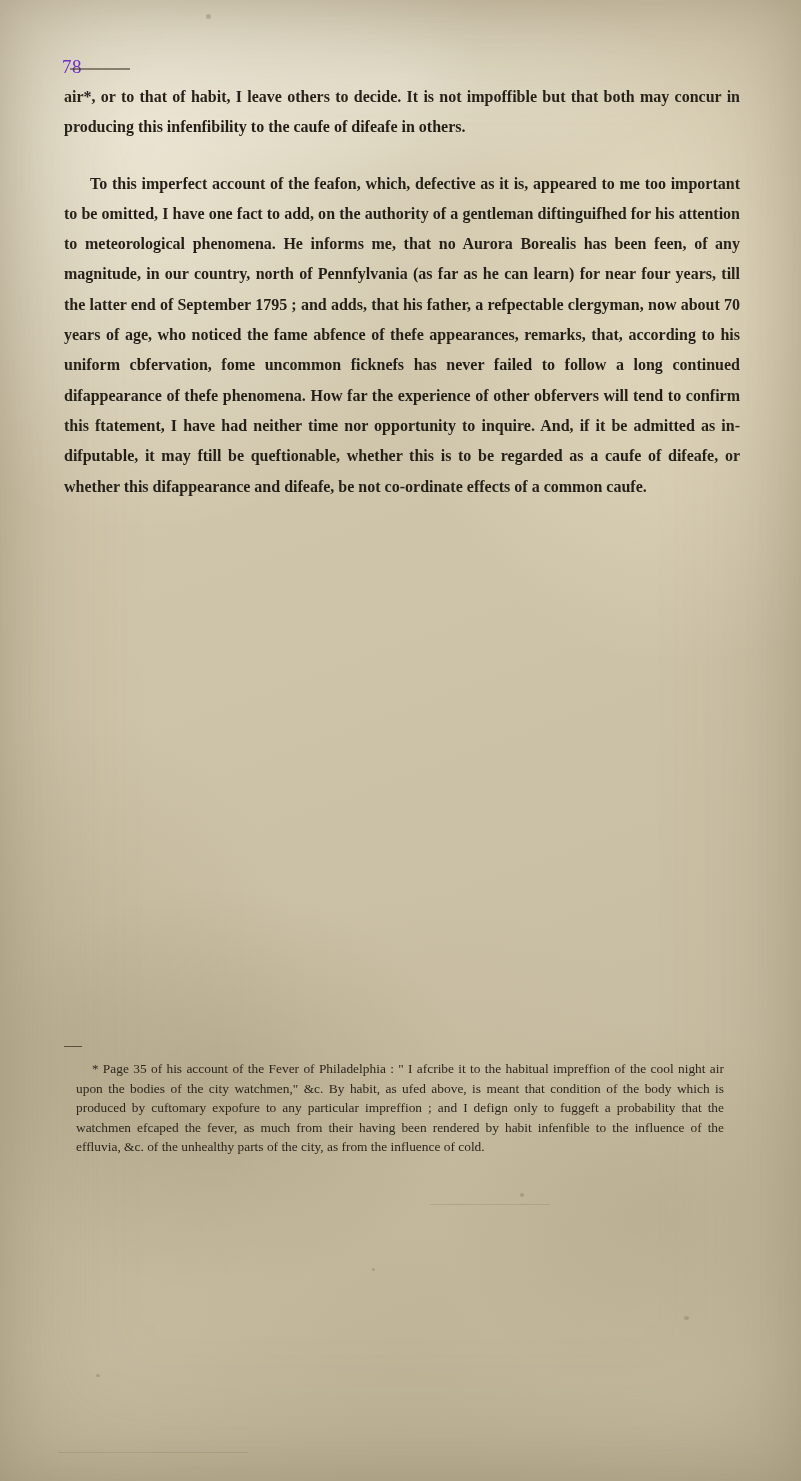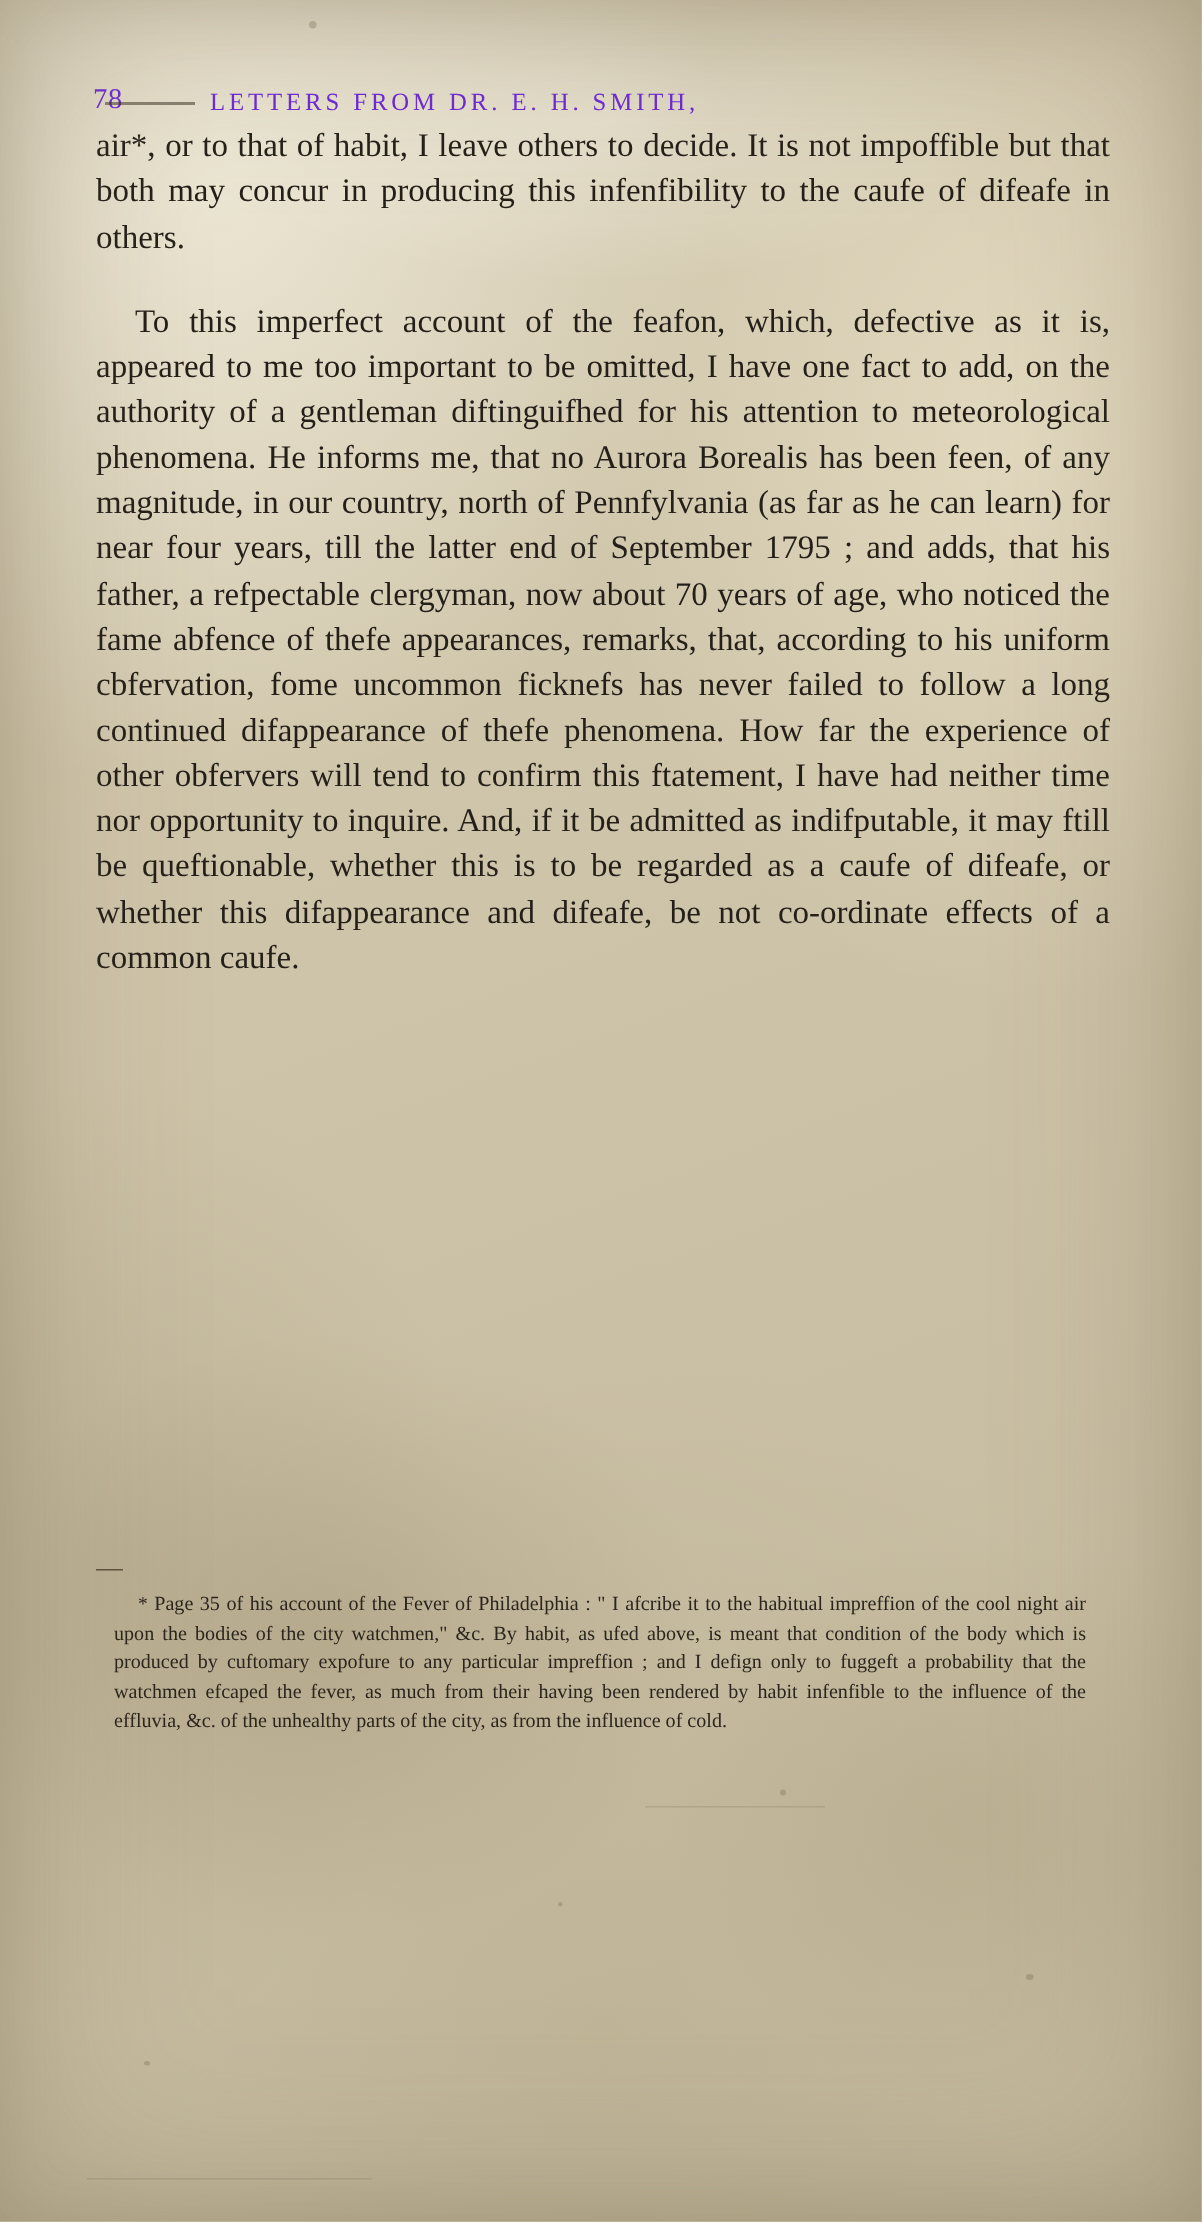--- a/index.html
+++ b/index.html
@@ -95,24 +95,25 @@
     background: rgba(60,50,36,0.55);
   }
 
   
   .body {
     position: absolute;
     top: 82px;
     left: 64px;
     width: 676px;
     color: #241f18;
-    font-size: 22px;
+    font-size: 16px;
     line-height: 30.3px;
     text-align: justify;
     text-justify: inter-word;
+    font-weight: bold;
   }
   .body p {
     margin: 0 0 0 0;
     text-indent: 26px;
   }
   .body p.gap {
     margin-top: 26px;
   }
   .body p.noindent {
     text-indent: 0;
@@ -162,21 +163,20 @@
 <div class="paper"></div>
 <div class="stain-c"></div>
 <div class="stain-a"></div>
 <div class="stain-b"></div>
 
 <div class="page">
 
   <div class="runhead">
     <span class="folio">78</span>
     <span class="rule"></span>
-    <span class="title">LETTERS FROM DR. E. H. SMITH,</span>
   </div>
 
   <div class="body">
     <p class="noindent">air*, or to that of habit, I leave others to decide. It is not impoffible but that both may concur in pro­ducing this infenfibility to the caufe of difeafe in others.</p>
     <p class="gap">To this imperfect account of the feafon, which, de­fective as it is, appeared to me too important to be omitted, I have one fact to add, on the authority of a gentleman diftinguifhed for his attention to meteo­rological phenomena. He informs me, that no Aurora Borealis has been feen, of any magnitude, in our country, north of Pennfylvania (as far as he can learn) for near four years, till the latter end of Sep­tember 1795 ; and adds, that his father, a refpectable clergyman, now about 70 years of age, who noticed the fame abfence of thefe appearances, remarks, that, according to his uniform cbfervation, fome uncom­mon ficknefs has never failed to follow a long conti­nued difappearance of thefe phenomena. How far the experience of other obfervers will tend to con­firm this ftatement, I have had neither time nor op­portunity to inquire. And, if it be admitted as in­difputable, it may ftill be queftionable, whether this is to be regarded as a caufe of difeafe, or whether this difappearance and difeafe, be not co-ordinate effects of a common caufe.</p>
   </div>
 
   <div class="footnote">
     <div class="fn-rule"></div>
     <p><span class="star">*</span> <span>Page 35 of his account of the Fever of Philadelphia : " I afcribe it to the habitual impreffion of the cool night air upon the bodies of the city watchmen," &amp;c. By habit, as ufed above, is meant that condition of the body which is produced by cuftomary expofure to any particular impreffion ; and I defign only to fuggeft a probability that the watchmen efcaped the fever, as much from their having been rendered by habit infenfible to the influence of the effluvia, &amp;c. of the unhealthy parts of the city, as from the influence of cold.</span></p>

